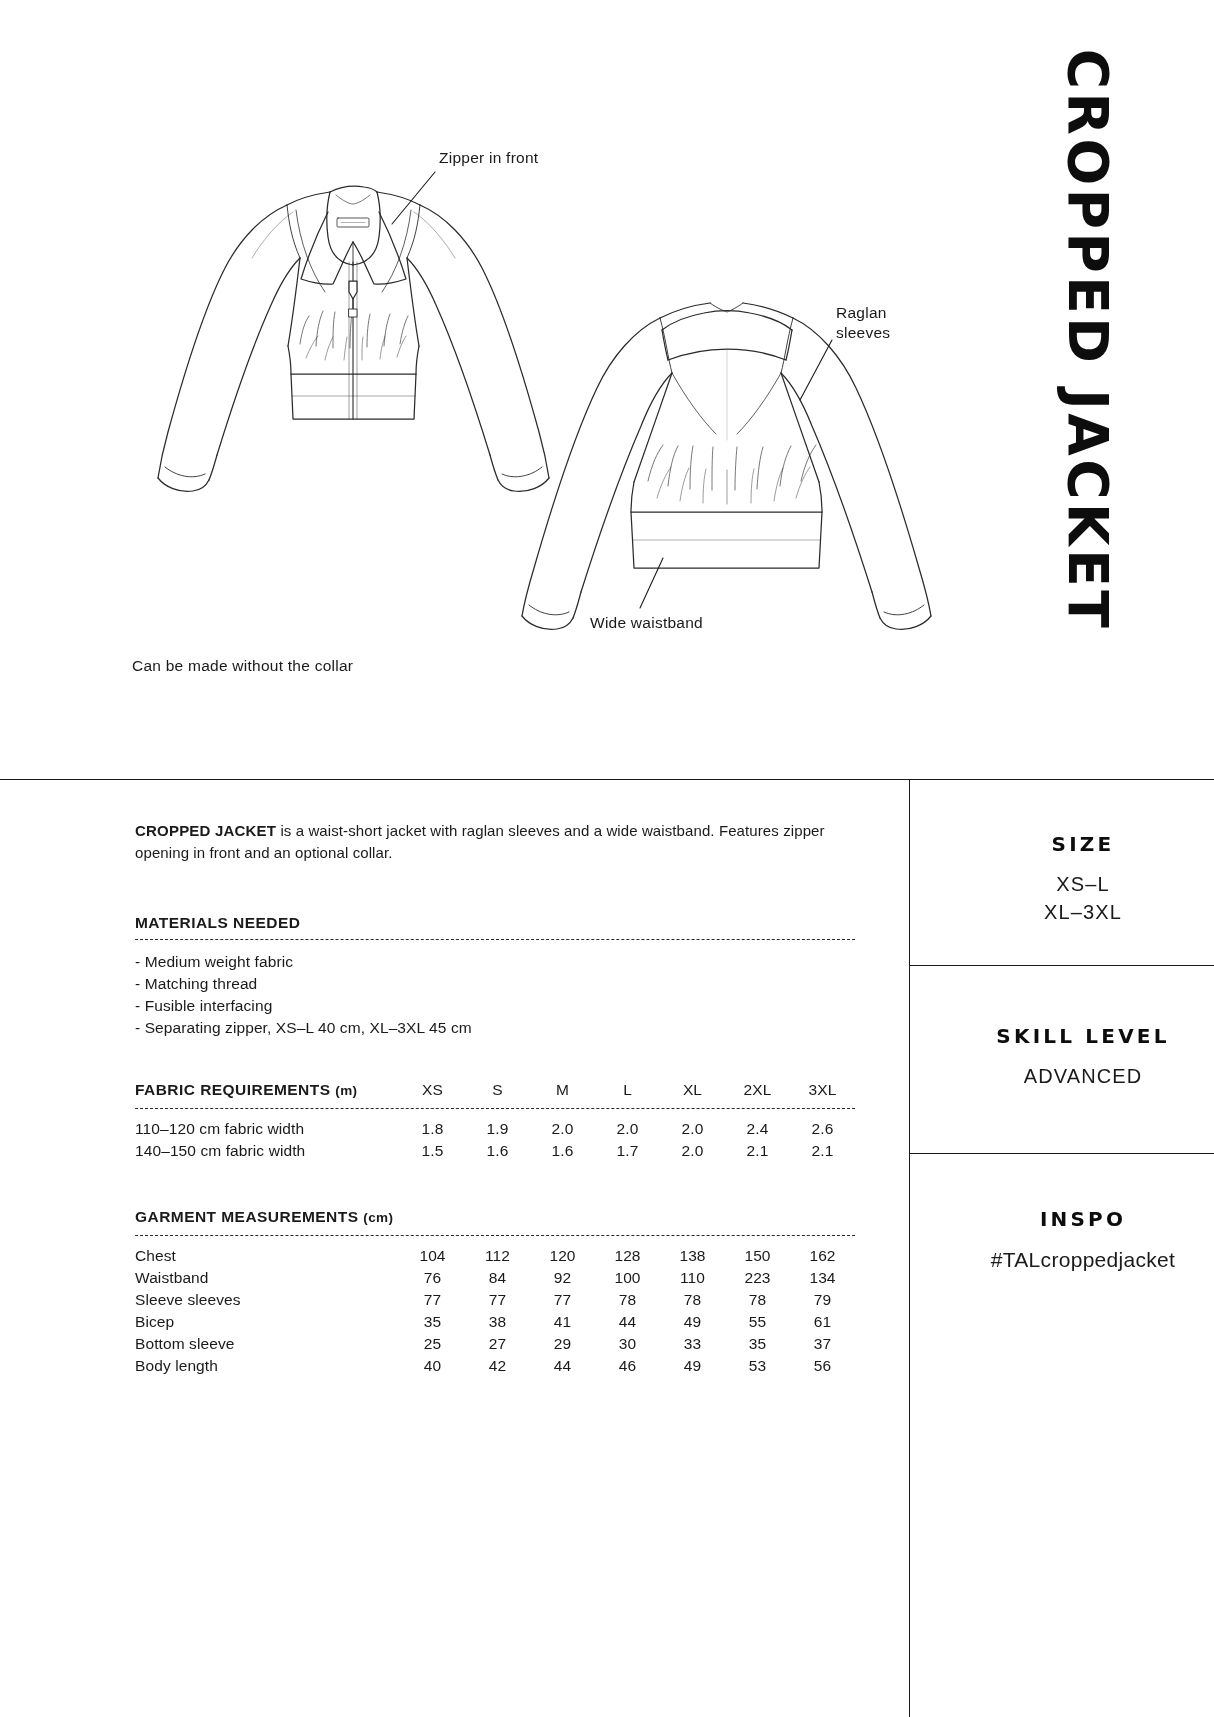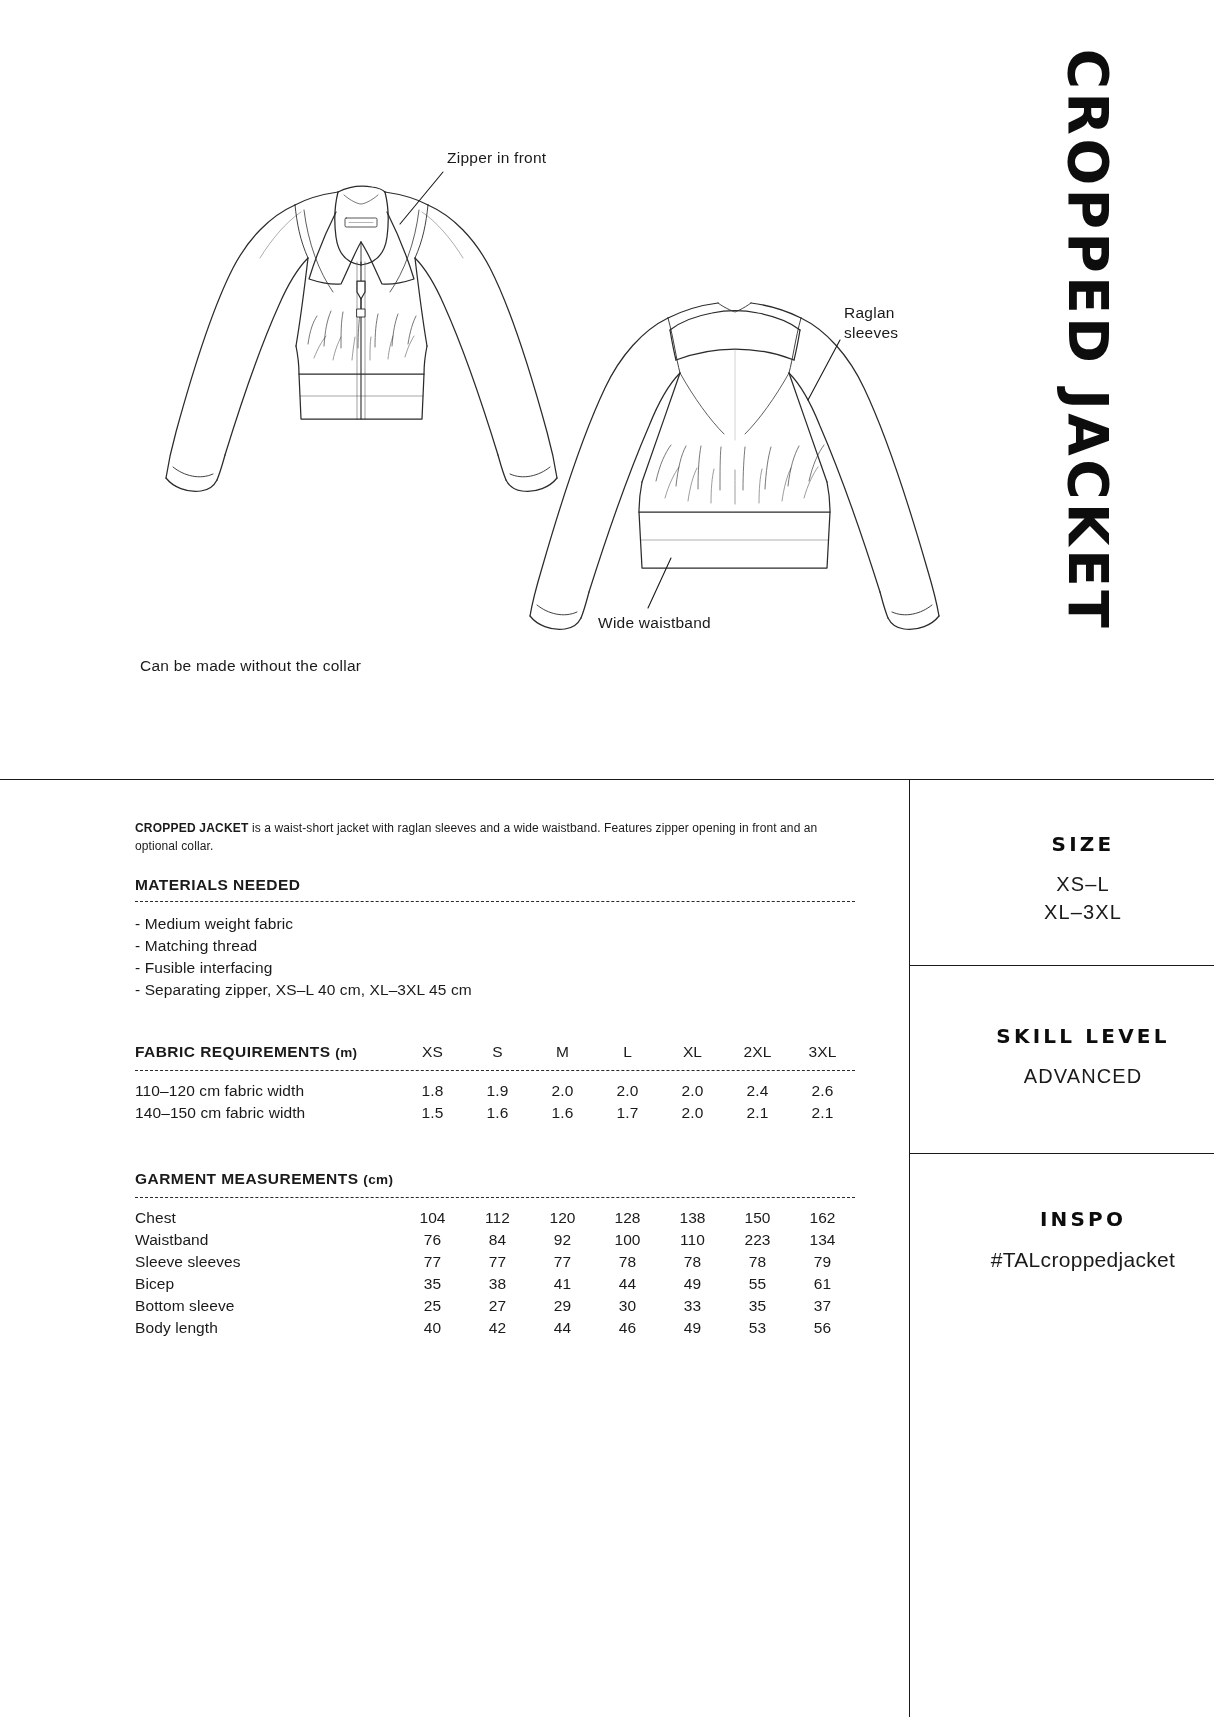--- a/index.html
+++ b/index.html
@@ -37,21 +37,21 @@
     font-family: "DejaVu Sans", sans-serif;
     font-weight: 700;
     font-size: 55px;
     letter-spacing: 3.5px;
     color: #0d0d0d;
   }
 
   
   .illus {
     position: absolute;
-    left: 8px;
+    left: 0;
     top: 0;
     width: 980px;
     height: 700px;
   }
   .illus svg { display: block; }
 
   .anno {
     position: absolute;
     font-size: 15.5px;
     letter-spacing: 0.25px;
@@ -83,24 +83,24 @@
   }
 
   .content {
     position: absolute;
     left: 135px;
     top: 820px;
     width: 720px;
   }
 
   .intro {
-    font-size: 12px;
+    font-size: 15px;
     line-height: 1.48;
     letter-spacing: 0.1px;
-    margin: 0 0 20px 0;
+    margin: 0 0 50px 0;
   }
   .intro b { font-weight: 700; letter-spacing: 0.2px; }
 
   .sec-head {
     font-size: 15.5px;
     font-weight: 700;
     letter-spacing: 0.45px;
     margin: 0 0 7px 0;
   }
 

